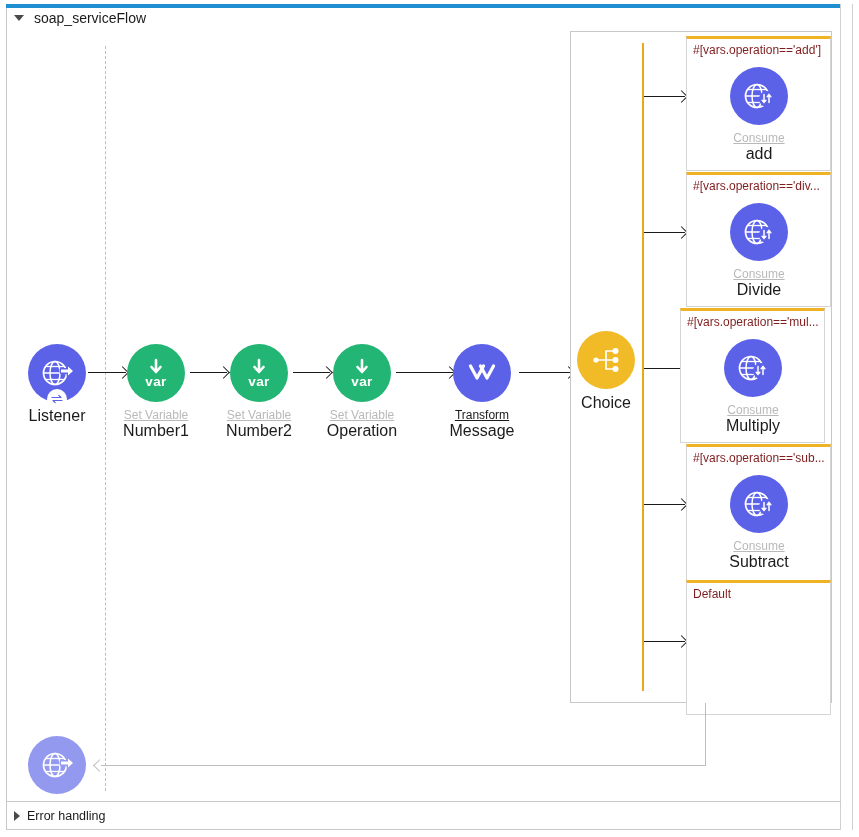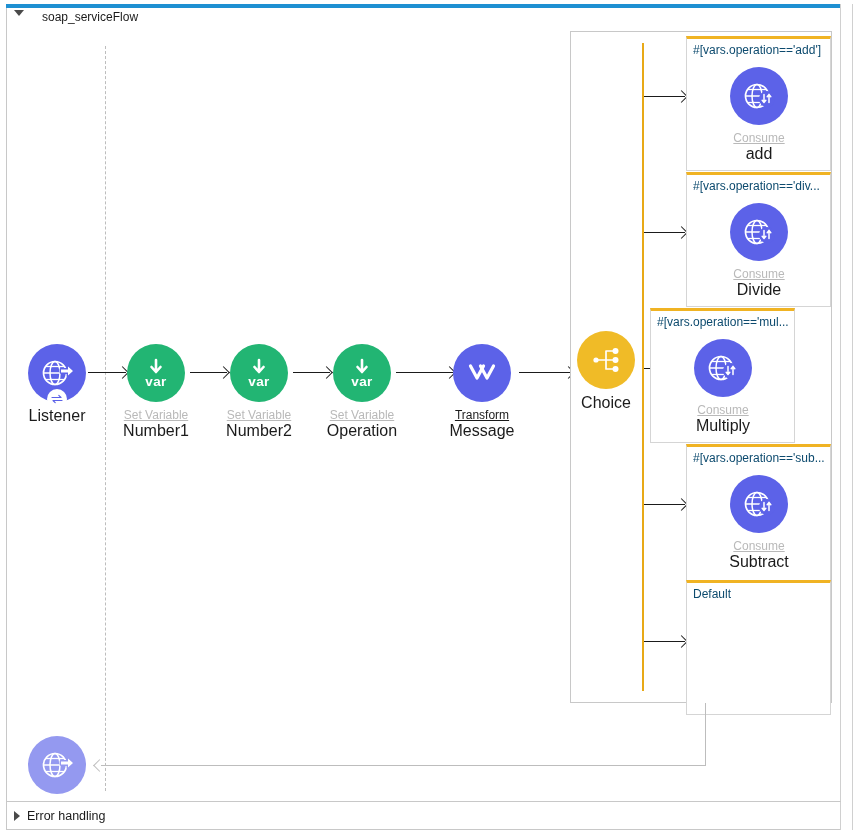--- a/index.html
+++ b/index.html
@@ -35,22 +35,22 @@
   .guide-v {
     position: absolute;
     width: 1px;
     background: #d0d0d0;
   }
 
   
   .flow-header {
     position: absolute;
     left: 14px; top: 10px;
-    display: flex; align-items: flex-start; gap: 18px;
-    font-size: 12px; color: #1b1b1b;
+    display: flex; align-items: center; gap: 10px;
+    font-size: 14px; color: #1b1b1b;
   }
   .tri {
     width: 0; height: 0;
     border-left: 5px solid transparent;
     border-right: 5px solid transparent;
     border-top: 6px solid #4a4a4a;
   }
   .tri.right {
     border-left: 6px solid #4a4a4a;
     border-right: none;
@@ -131,21 +131,21 @@
   
   .branch {
     position: absolute;
     border: 1px solid #d5d5d5;
     border-top: 3px solid #f0b323;
     background: #ffffff;
   }
   .branch-cond {
     position: absolute;
     left: 6px; top: 4px;
-    font-size: 12px; color: #0c4a6e;
+    font-size: 12px; color: #7f1d1d;
     white-space: nowrap; overflow: hidden;
     max-width: 132px;
   }
 
   
   .ret {
     position: absolute;
     background: #bdbdbd;
   }
   .ret-arrow {
@@ -314,21 +314,21 @@
           <path d="M22 15.5 v8 M22 23.5 l-1.8 -2.2 M22 23.5 l1.8 -2.2" fill="none" stroke="#fff" stroke-width="1.5" stroke-linecap="round" stroke-linejoin="round"></path>
           <path d="M27 23.5 v-8 M27 15.5 l-1.8 2.2 M27 15.5 l1.8 2.2" fill="none" stroke="#fff" stroke-width="1.5" stroke-linecap="round" stroke-linejoin="round"></path>
         </svg>
       </div>
       <div class="node-sub">Consume</div>
       <div class="node-label">Divide</div>
     </div>
   </div>
 
   <div class="conn" style="left:644px; top:368px; width:41px;"></div>
-  <div class="branch" style="left:650px; top:308px; width:145px; height:135px;">
+  <div class="branch" style="left:680px; top:308px; width:145px; height:135px;">
     <div class="branch-cond">#[vars.operation=='mul...</div>
     <div class="node" style="left:20px; top:28px; width:104px;">
       <div class="bubble" style="background:#5c62e8;">
         <svg width="34" height="34" viewBox="0 0 34 34">
           <circle cx="15" cy="17" r="11.5" fill="none" stroke="#fff" stroke-width="1.7"></circle>
           <ellipse cx="15" cy="17" rx="5" ry="11.5" fill="none" stroke="#fff" stroke-width="1.5"></ellipse>
           <line x1="3.5" y1="17" x2="26.5" y2="17" stroke="#fff" stroke-width="1.5"></line>
           <line x1="5.7" y1="10.5" x2="24.3" y2="10.5" stroke="#fff" stroke-width="1.3"></line>
           <line x1="5.7" y1="23.5" x2="24.3" y2="23.5" stroke="#fff" stroke-width="1.3"></line>
           <circle cx="25" cy="20" r="8" fill="#5c62e8"></circle>

